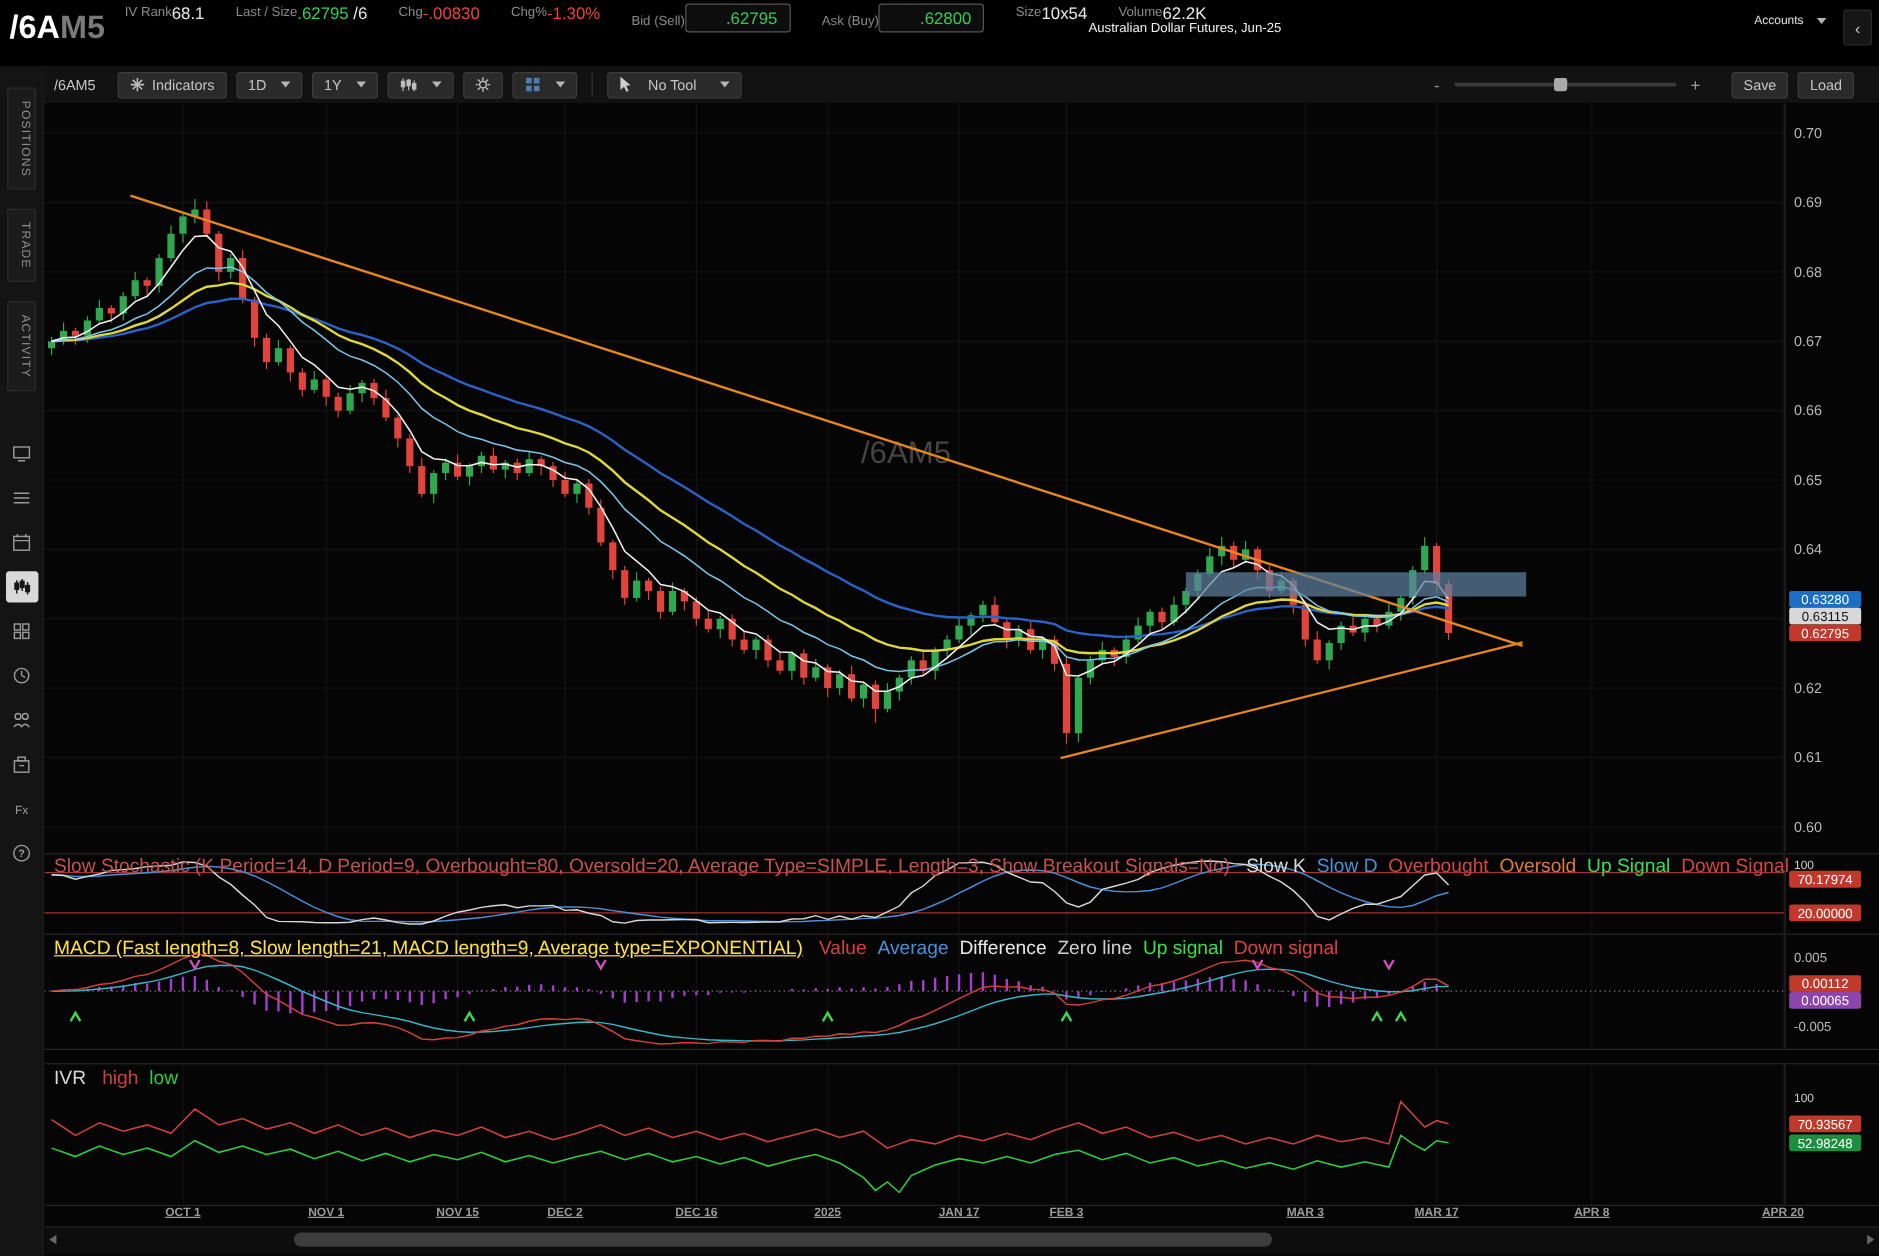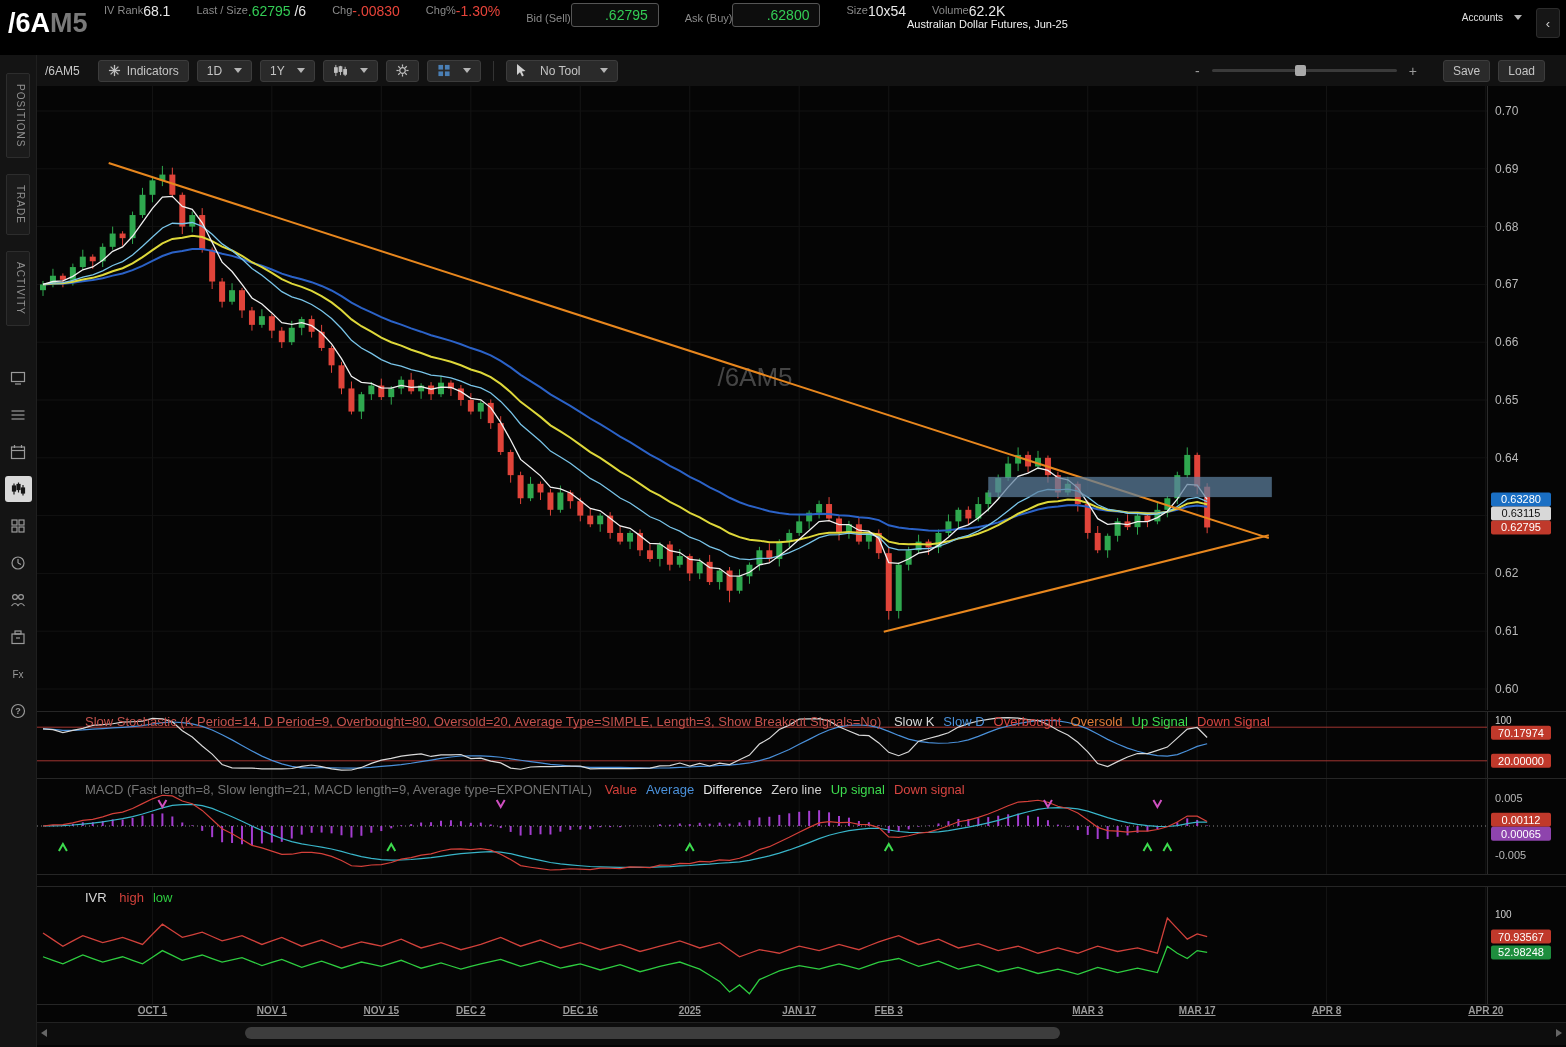--- a/index.html
+++ b/index.html
@@ -45,21 +45,21 @@
   
   #chart-region{position:absolute;left:37px;top:86px;width:1529px;height:961px;background:#050505;}
   svg{display:block;}
   svg text{font-family:"Liberation Sans",sans-serif;}
   #svg-price{position:absolute;left:0;top:0;}
   #svg-stoch{position:absolute;left:0;top:625px;border-top:1px solid #262626;}
   #svg-macd{position:absolute;left:0;top:692px;border-top:1px solid #262626;border-bottom:1px solid #262626;}
   #svg-ivr{position:absolute;left:0;top:800px;border-top:1px solid #262626;border-bottom:1px solid #262626;}
   #ema-labels{position:absolute;left:10px;top:2px;line-height:22px;font-size:12px;}
   #ema-labels div{color:#26c6da;white-space:nowrap;cursor:pointer;}
-  .study-label{position:absolute;left:8px;font-size:13px;white-space:nowrap;z-index:4;margin-left:40px;}
+  .study-label{position:absolute;left:8px;font-size:16px;white-space:nowrap;z-index:4;}
   #stoch-label{top:628px;}
   #macd-label{top:696px;}
   #ivr-label{top:804px;}
   .st-title{cursor:pointer;}
   .legend span{margin-left:9px;}
   #x-labels{position:absolute;left:0;top:917px;width:1529px;height:16px;}
   #x-labels span{position:absolute;top:2px;transform:translateX(-50%);font-size:10px;font-weight:bold;color:#9a9a9a;white-space:nowrap;text-decoration:underline;}
 
   
   .hscroll{position:absolute;left:0;top:936px;width:1529px;height:22px;background:#0d0d0d;border-top:1px solid #222;}
@@ -613,21 +613,21 @@
         <polyline points="6,16.92307692307766 15.95,17.266775777414622 25.9,18.3844335333702 35.849999999999994,18.366339334424886 45.8,17.962291325696 55.75,17.213020549191093 65.69999999999999,16.56793702751176 75.64999999999999,15.9674577195856 85.6,15.327578751692412 95.55,14.530003656400329 105.5,13.581739293022276 115.44999999999999,11.994100212672514 125.39999999999999,10.715907072818933 135.35,9.98396333656422 145.29999999999998,10.568325476481926 155.25,11.939392269770945 165.2,14.406111236973002 175.14999999999998,17.95612006680765 185.1,22.70755692912055 195.04999999999998,27.900557536435695 205,33.42263494585201 214.95,38.90355822692362 224.89999999999998,44.12870375238946 234.85,48.369521390153615 244.79999999999998,51.916035367532245 254.74999999999997,54.42208452209162 264.7,55.77577939596069 274.65,55.829517323445714 284.59999999999997,55.704470620582406 294.54999999999995,55.79313478699176 304.5,56.004149689255435 314.45,56.14117571764917 324.4,55.98125617707647 334.34999999999997,55.36612255733608 344.29999999999995,54.437185605502556 354.25,53.551106499346226 364.2,52.5700833793279 374.15,51.25067853357092 384.09999999999997,49.60000806653557 394.04999999999995,48.09179282481569 404,46.411729435278474 413.95,45.014224748901206 423.9,44.024311858772904 433.84999999999997,43.85434687013168 443.79999999999995,43.831894217712524 453.74999999999994,44.379541272889576 463.7,45.27642506803728 473.65,46.85081330087759 483.59999999999997,48.270967184357495 493.54999999999995,49.61816577830419 503.49999999999994,50.92688273532235 513.45,52.28195442943414 523.4,53.156366902553486 533.3499999999999,54.0507870712598 543.3,54.62079918046577 553.25,55.292155089574464 563.1999999999999,55.35178394612676 573.15,55.287901506051846 583.0999999999999,55.471619206016676 593.05,55.68564371288753 603,55.867344605897905 612.9499999999999,56.04691598658831 622.9,56.002026712033526 632.8499999999999,55.93447621543957 642.8,55.280002582033326 652.75,54.99831118612095 662.6999999999999,54.41640617852303 672.65,54.11771714701918 682.5999999999999,53.50407178896479 692.55,53.08713162594903 702.5,52.165739330643675 712.4499999999999,50.96789827155902 722.4,48.576441381177375 732.3499999999999,45.83496414077538 742.3,41.77177921153539 752.25,37.51603886256376 762.1999999999999,32.30047929421673 772.15,27.38646187208325 782.0999999999999,22.274341145689355 792.05,17.949742799707373 802,14.811954661919247 811.9499999999999,13.354646537944477 821.9,12.98945617275413 831.8499999999999,13.664365534876254 841.8,15.638724089780865 851.7499999999999,19.33867679993869 861.6999999999999,23.437202919570403 871.65,27.122622713894526 881.5999999999999,29.376128583752582 891.55,30.68175866296756 901.4999999999999,31.22898222905904 911.4499999999999,30.977947449722354 921.4,30.027530914626105 931.3499999999999,27.88714573647947 941.3,24.403428837642632 951.2499999999999,20.36687631027251 961.1999999999999,16.598845707317473 971.15,13.97567734918452 981.0999999999999,11.699452743719007 991.05,9.89838095776475 1000.9999999999999,8.526742455575718 1010.9499999999999,8.235788072047647 1020.9,8.967722066855295 1030.85,10.53190874537703 1040.8,13.067539457129978 1050.75,16.848843495418592 1060.6999999999998,21.96266936437207 1070.6499999999999,27.35599170286516 1080.6,32.014814107434916 1090.55,36.067761400386495 1100.5,39.29587758267866 1110.4499999999998,41.885451997396814 1120.3999999999999,43.58127265407752 1130.35,44.12180052706758 1140.3,42.597752144523724 1150.25,38.76794768117731 1160.1999999999998,34.42429853099918 1170.1499999999999,31.73906301367486" fill="none" stroke="#4a90d9" stroke-width="1.2"></polyline>
         <polyline points="6,16.92307692307766 15.95,17.61047463175158 25.9,20.61974904528136 35.849999999999994,18.312056737588946 45.8,16.346099290780433 55.75,13.466666666666592 65.69999999999999,12.69743589743578 75.64999999999999,11.764102564102451 85.6,10.20854700854694 95.55,9.744901065448907 105.5,9.076095361349083 115.44999999999999,6.330997322133504 125.39999999999999,6.80831847890671 135.35,9.758605664488043 145.29999999999998,18.72592592592593 155.25,25.037037037036946 165.2,33.96457326892093 175.14999999999998,42.158626477058725 185.1,52.507832826265116 195.04999999999998,55.81310082718536 205,56.02969400688034 214.95,56.136628008551185 224.89999999999998,56.78491539368071 234.85,56.89328466580327 244.79999999999998,56.95566283344459 254.74999999999997,56.51901565995531 264.7,54.34188034188036 274.65,52.9914741736303 284.59999999999997,54.68768050141559 294.54999999999995,56.82767150456453 304.5,58.03576212892423 314.45,58.018149649224334 324.4,55.454008800648985 334.34999999999997,51.41946025578103 344.29999999999995,48.158583093453615 354.25,46.36716838647339 364.2,44.16226609346535 374.15,42.81303688960275 384.09999999999997,41.971637301246474 394.04999999999995,44.4618249534453 404,42.89757914338937 413.95,42.87646662325358 423.9,42.51024424462631 433.84999999999997,46.62889819568253 443.79999999999995,46.16509451470102 453.74999999999994,49.09108959005883 463.7,50.88499104593212 473.65,56.14113139680922 483.59999999999997,57.24320990476449 493.54999999999995,55.02236648890956 503.49999999999994,54.65491923641707 513.45,54.70588949163241 523.4,54.498610453756626 533.3499999999999,54.21487603305789 543.3,54.22119857291248 553.25,56.92719422791039 563.1999999999999,56.677791105779946 573.15,56.66826794409026 583.0999999999999,56.67582578859301 593.05,56.581139798254846 603,56.3411975287257 612.9499999999999,56.11475287997032 622.9,53.81087256206484 632.8499999999999,53.6132441035668 642.8,51.03693152725421 652.75,54.14256854256862 662.6999999999999,51.43112287570898 672.65,53.98762450505829 682.5999999999999,51.058331575765344 692.55,52.58873606158383 702.5,47.822222222222194 712.4499999999999,43.030303030302896 722.4,32.090132090131995 732.3499999999999,26.363636363636278 742.3,17.573904179408697 752.25,13.129459734964268 762.1999999999999,7.047588389935052 772.15,6.832174776564042 782.0999999999999,6.5796495240387785 792.05,8.90083710838432 802,14.790209790209865 811.9499999999999,18.974358974359035 821.9,23.076923076923148 831.8499999999999,23.648088438507695 841.8,30.898686729105936 851.7499999999999,40.34716278135548 861.6999999999999,43.718909853249365 871.65,39.74842767295586 881.5999999999999,29.18238993710689 891.55,26.54088050314462 901.4999999999999,23.899371069182354 911.4499999999999,20.817610062892992 921.4,15.094339622641467 931.3499999999999,11.635220125786217 941.3,8.99371069182396 951.2499999999999,7.389937106918268 961.1999999999999,5.836152246360448 971.15,5.573874713910304 981.0999999999999,6.054859053955124 991.05,7.689724995593991 1000.9999999999999,8.472863543191686 1010.9499999999999,12.475750170888857 1020.9,18.222626079055086 1030.85,23.07139079851948 1040.8,30.210613512694774 1050.75,39.86788859095797 1060.6999999999998,51.59830753449163 1070.6499999999999,54.594760100392946 1080.6,49.619126636721866 1090.55,44.94938917975582 1100.5,41.528795811518414 1110.4499999999998,41.528795811518414 1120.3999999999999,38.333776708645885 1130.35,35.07536436960525 1140.3,26.1514531480633 1150.25,17.130067364373915 1160.1999999999998,15.501917748789767 1170.1499999999999,25.452006980802917" fill="none" stroke="#d8d8d8" stroke-width="1.2"></polyline>
         <text x="1458" y="12" fill="#cfcfcf" font-size="10">100</text>
         <rect x="1454" y="13.699345600000004" width="60" height="14" rx="2" fill="#c0392b"></rect>
         <text x="1484" y="24.699345600000004" fill="#ffffff" font-size="11" text-anchor="middle">70.17974</text>
         <rect x="1454" y="41.800000000000004" width="60" height="14" rx="2" fill="#c0392b"></rect>
         <text x="1484" y="52.800000000000004" fill="#ffffff" font-size="11" text-anchor="middle">20.00000</text>
       </svg>
 
     <div class="study-label" id="macd-label">
-      <span class="st-title" id="macd-title" style="color: #737373;">MACD (Fast length=8, Slow length=21, MACD length=9, Average type=EXPONENTIAL)</span>
+      <span class="st-title" id="macd-title" style="color: #fde047; text-decoration: underline;">MACD (Fast length=8, Slow length=21, MACD length=9, Average type=EXPONENTIAL)</span>
       <span class="legend" id="macd-legend"><span style="color: rgb(212, 64, 58);">Value</span><span style="color: rgb(74, 144, 217);">Average</span><span style="color: rgb(232, 232, 232);">Difference</span><span style="color: rgb(207, 207, 207);">Zero line</span><span style="color: rgb(61, 220, 78);">Up signal</span><span style="color: rgb(214, 69, 65);">Down signal</span></span>
     </div>
     <svg id="svg-macd" width="1529" height="95">
         <line x1="115.44999999999999" y1="0" x2="115.44999999999999" y2="95" stroke="#141414"></line>
         <line x1="234.85" y1="0" x2="234.85" y2="95" stroke="#141414"></line>
         <line x1="344.29999999999995" y1="0" x2="344.29999999999995" y2="95" stroke="#141414"></line>
         <line x1="433.84999999999997" y1="0" x2="433.84999999999997" y2="95" stroke="#141414"></line>
         <line x1="543.3" y1="0" x2="543.3" y2="95" stroke="#141414"></line>
         <line x1="652.75" y1="0" x2="652.75" y2="95" stroke="#141414"></line>
         <line x1="762.1999999999999" y1="0" x2="762.1999999999999" y2="95" stroke="#141414"></line>

